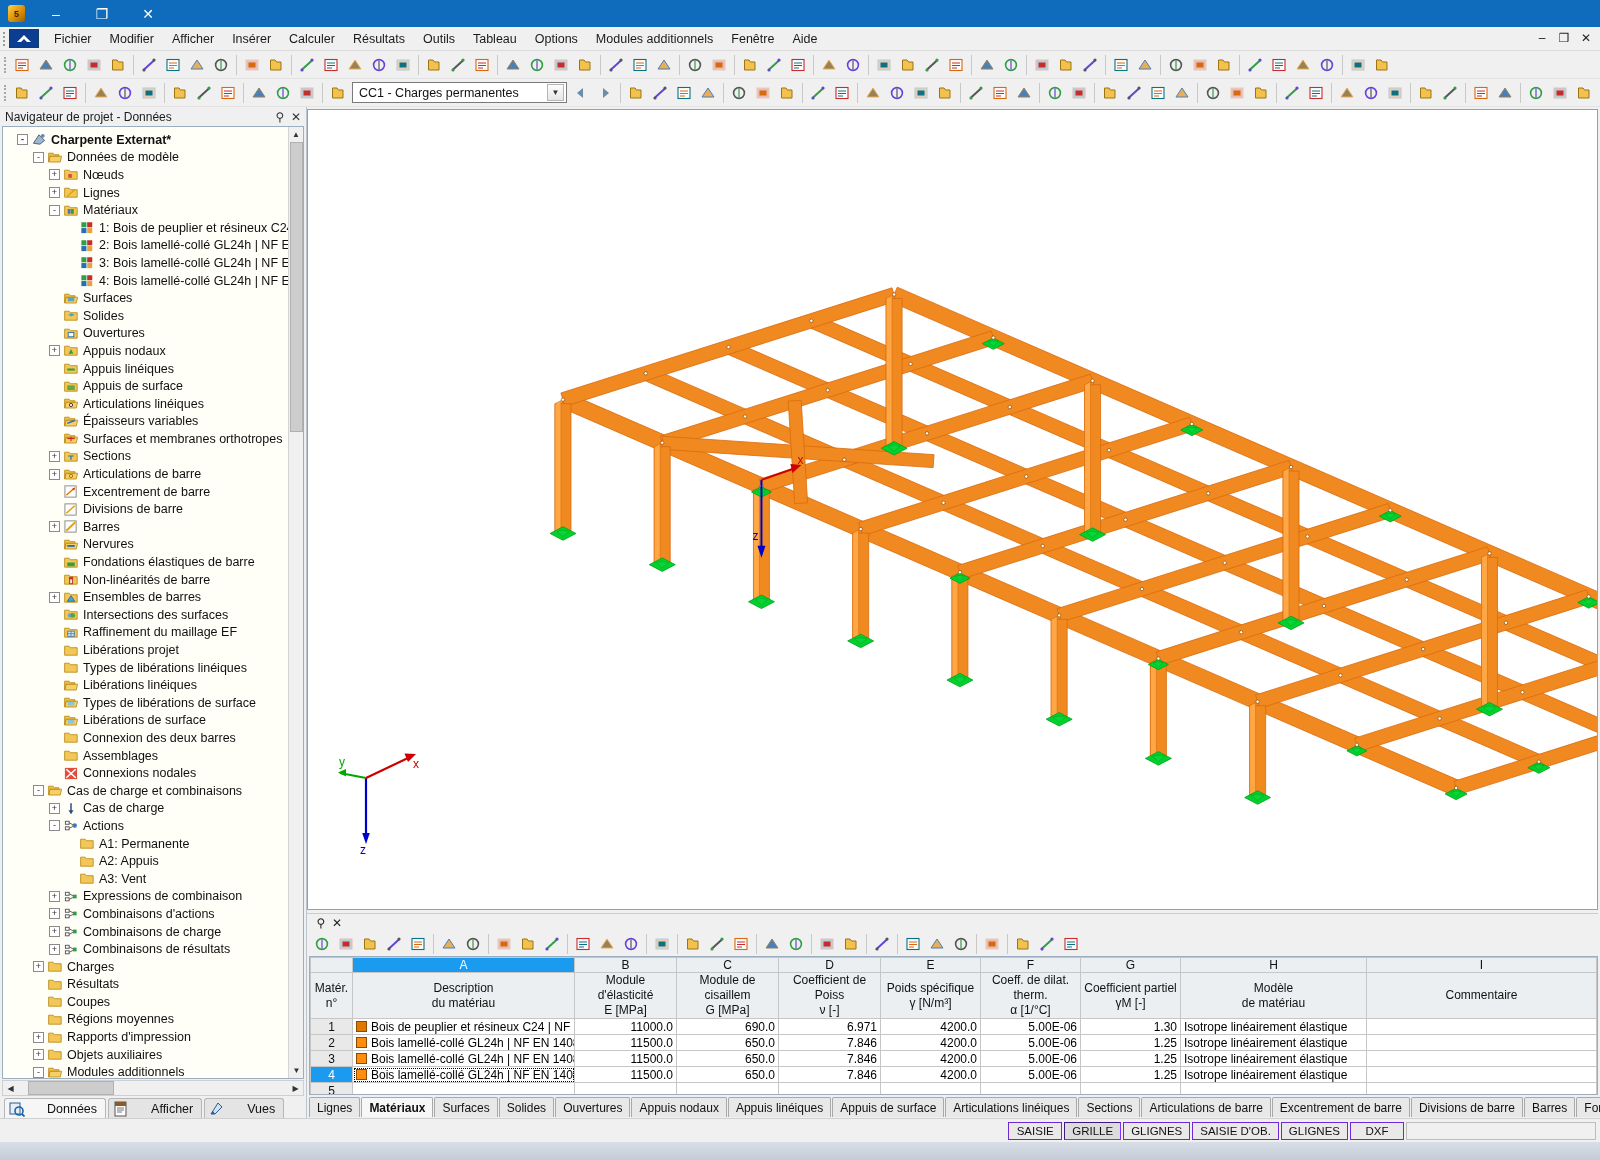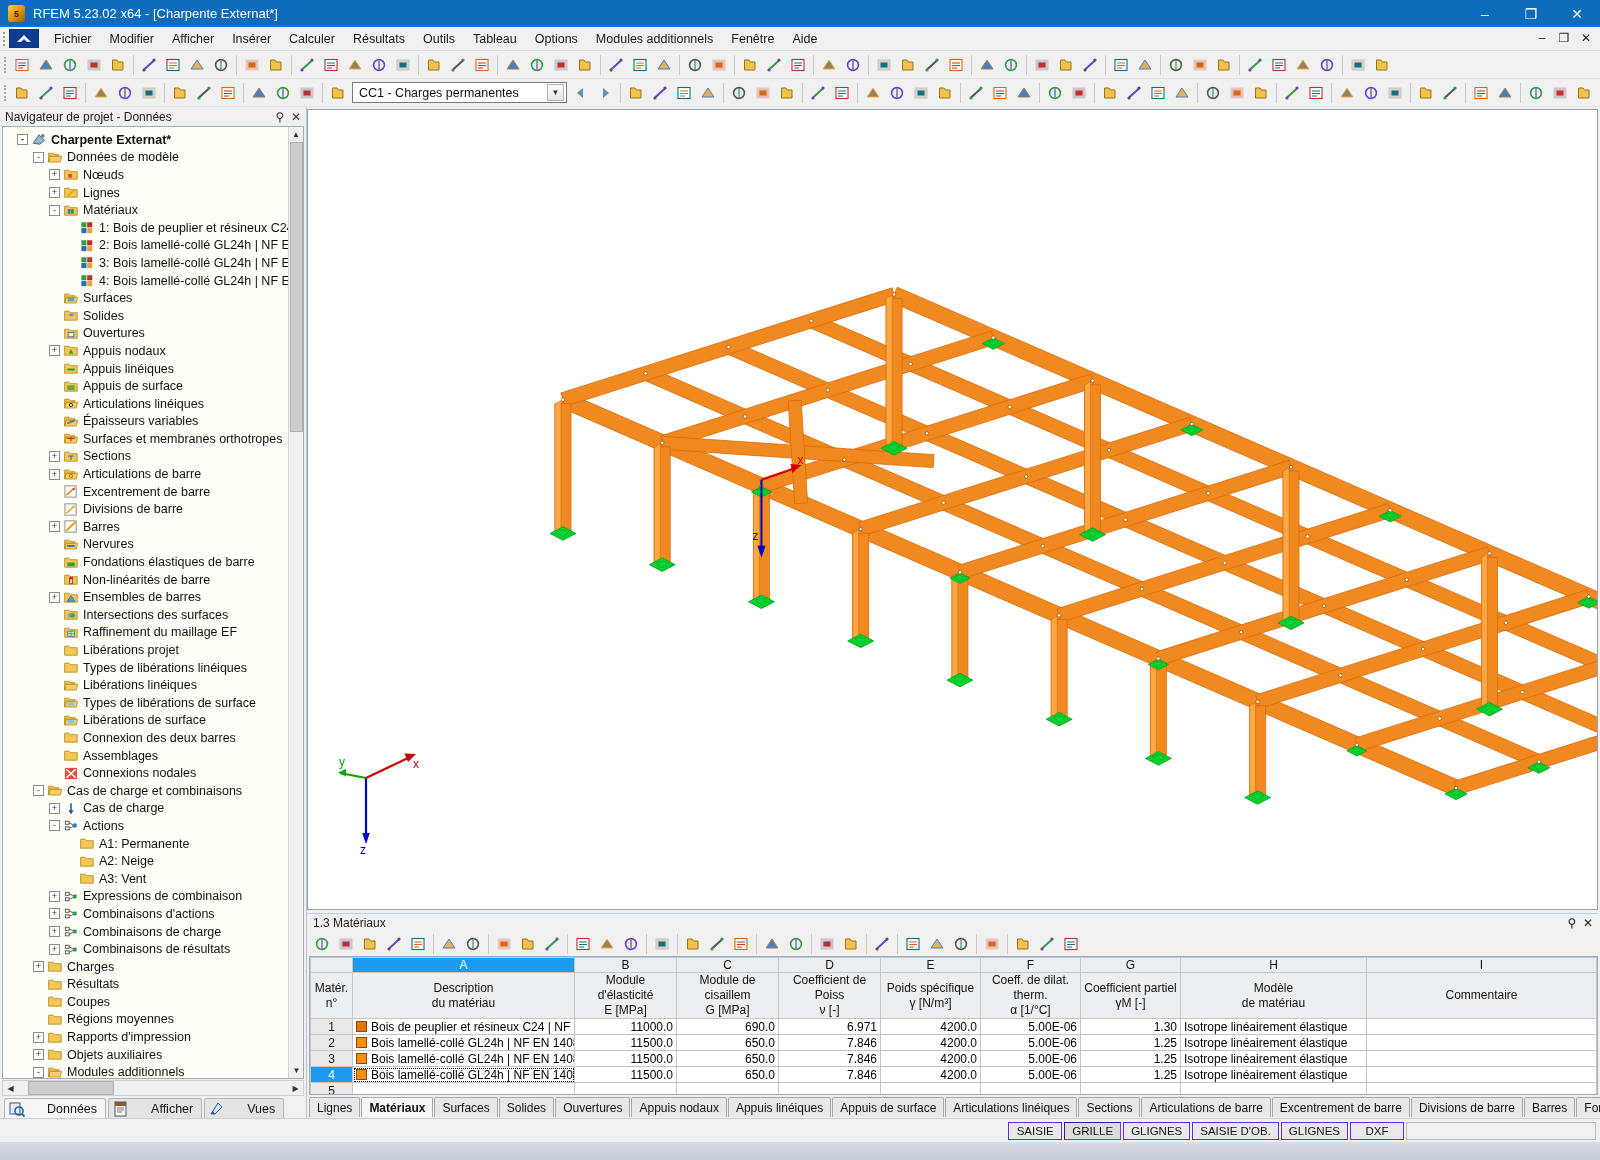--- a/index.html
+++ b/index.html
@@ -189,21 +189,20 @@
   }
   #status .sb.on{background:#dcdcdc;border-style:inset;}
   #status .send{width:190px;height:18px;border:1px solid #bdbdbd;background:#f0f0f0;}
   #botstrip{height:18px;background:linear-gradient(#d9dee6,#c4ccd8);}
 </style>
 </head>
 <body>
 
 <div id="titlebar">
   <div class="app-ico">5</div>
-  <div class="title">RFEM 5.23.02 x64 - [Charpente Externat*]</div>
   <div class="wbtns">
     <div class="wbtn">–</div>
     <div class="wbtn">❐</div>
     <div class="wbtn close">✕</div>
   </div>
 </div>
 
 <div id="menubar">
   <div class="grip"></div>
   <div class="mlogo">
@@ -1276,21 +1275,21 @@
                <svg class="ti" viewBox="0 0 16 16">
               <path d="M1.2 13 L1.2 3.4 L6 3.4 L7.3 5 L14.6 5 L14.6 13 Z" fill="#f3c757" stroke="#b98b16" stroke-width=".9"></path>
             </svg>
                <span>A1: Permanente</span>
              </div>
           <div class="tr" style="padding-left:58px">
                <span class="nexp"></span>
                <svg class="ti" viewBox="0 0 16 16">
               <path d="M1.2 13 L1.2 3.4 L6 3.4 L7.3 5 L14.6 5 L14.6 13 Z" fill="#f3c757" stroke="#b98b16" stroke-width=".9"></path>
             </svg>
-               <span>A2: Neige</span>
+               <span>A2: Appuis</span>
              </div>
           <div class="tr" style="padding-left:58px">
                <span class="nexp"></span>
                <svg class="ti" viewBox="0 0 16 16">
               <path d="M1.2 13 L1.2 3.4 L6 3.4 L7.3 5 L14.6 5 L14.6 13 Z" fill="#f3c757" stroke="#b98b16" stroke-width=".9"></path>
             </svg>
                <span>A3: Vent</span>
              </div>
           <div class="tr" style="padding-left:42px">
                <span class="exp">+</span>
@@ -1596,21 +1595,20 @@
         <line x1="28" y1="34" x2="2" y2="29" stroke="#00a800" stroke-width="2.2"></line>
         <polygon points="0,28.5 8,25 8,32.5" fill="#00a800"></polygon>
         <text x="75" y="24" font-size="12" fill="#cc0000" font-family="Liberation Sans, sans-serif">x</text>
         <text x="1" y="22" font-size="12" fill="#00a800" font-family="Liberation Sans, sans-serif">y</text>
         <text x="22" y="110" font-size="12" fill="#0000cc" font-family="Liberation Sans, sans-serif">z</text>
       </svg>
     </div>
 
     <div id="tablepanel">
       <div class="thead">
-        <div class="t">1.3 Matériaux</div>
         <div class="b">⚲</div>
         <div class="b">✕</div>
       </div>
       <div class="tbl-toolbar" id="tbl-toolbar">
           <div class="tbtn">
             <svg class="ic" viewBox="0 0 16 16">
               <circle cx="8" cy="8" r="5.4" fill="none" stroke="#2f9e44" stroke-width="1.6"></circle>
               <line x1="8" y1="3.5" x2="8" y2="12.5" stroke="#6741d9" stroke-width="1.2"></line>
             </svg>
           </div>

